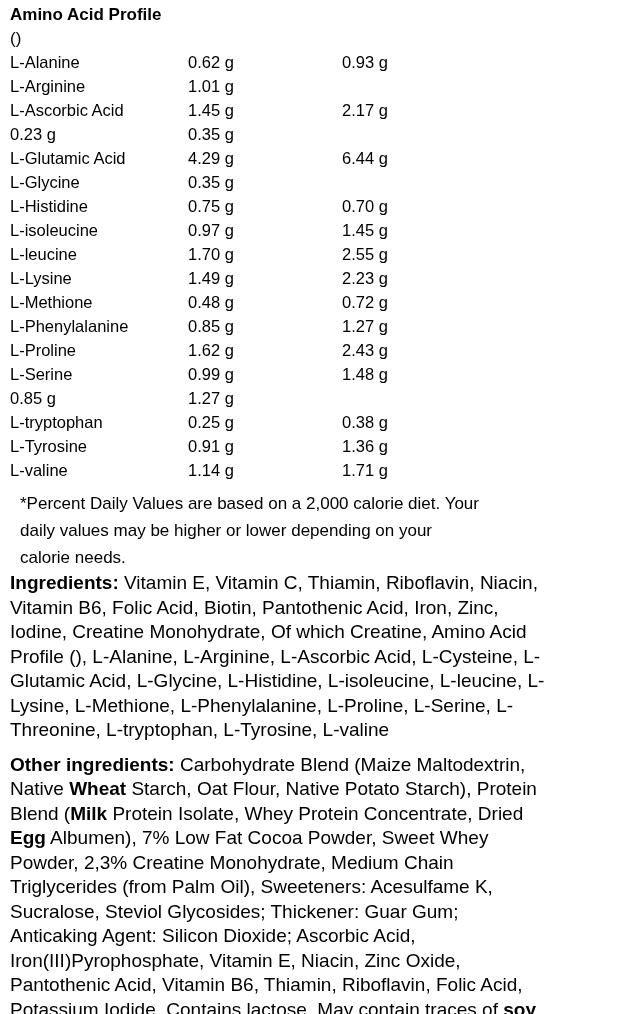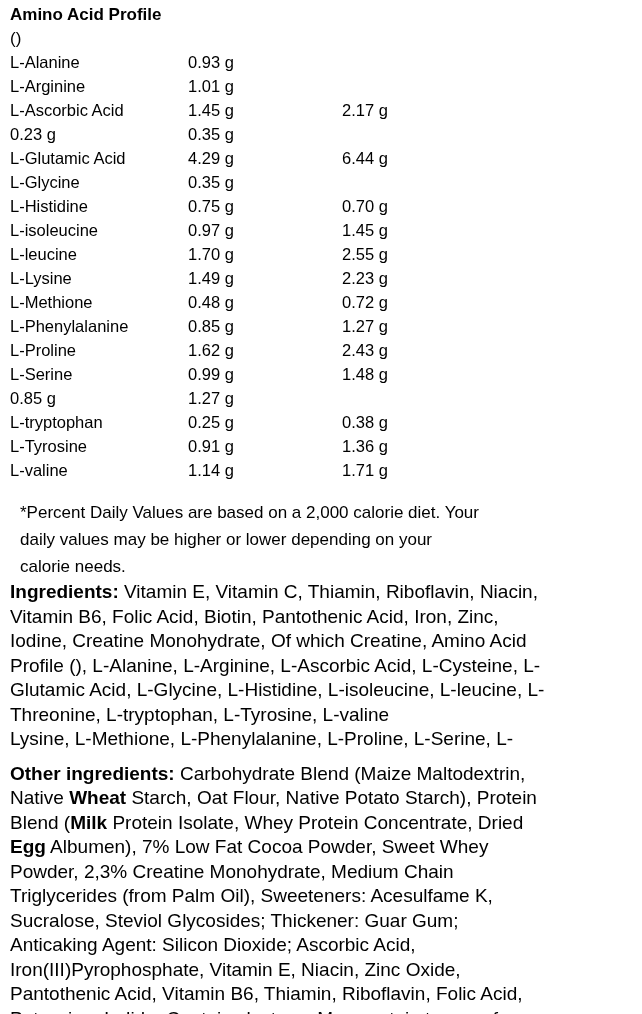--- a/index.html
+++ b/index.html
@@ -14,38 +14,39 @@
   }
   .title    { font-size:17px; font-weight:700; line-height:24px; }
   .subtitle { font-size:17px; line-height:23px; }
   .amino-table { width:100%; }
   .trow {
     display:grid;
     grid-template-columns:178px 154px 1fr;
     font-size:16.5px; line-height:24px;
   }
   .footnote {
-    margin-top:17px; padding-left:10px;
+    margin-top:8px; padding-left:10px;
     font-size:17px; line-height:27px;
   }
   .para { font-size:19px; line-height:24.5px; }
   .para-other { margin-top:10px; }
   .para div, .footnote div { white-space:nowrap; }
   b { font-weight:700; }
 </style>
 </head>
 <body>
 
 <div class="page">
   <div class="title">Amino Acid Profile</div>
   <div class="subtitle">()</div>
 
   <div class="amino-table">
       <div class="trow">
         <span>L-Alanine</span>
+        <span>0.62 g</span>
         <span>0.93 g</span>
       </div>
       <div class="trow">
         <span>L-Arginine</span>
         <span>1.01 g</span>
       </div>
       <div class="trow">
         <span>L-Ascorbic Acid</span>
         <span>1.45 g</span>
         <span>2.17 g</span>
@@ -129,22 +130,22 @@
       <div><span>daily values may be higher or lower depending on your</span></div>
       <div><span>calorie needs.</span></div>
     </div>
 
   <div class="para">
       <div><b>Ingredients:</b><span> Vitamin E, Vitamin C, Thiamin, Riboflavin, Niacin,</span></div>
       <div><span>Vitamin B6, Folic Acid, Biotin, Pantothenic Acid, Iron, Zinc,</span></div>
       <div><span>Iodine, Creatine Monohydrate, Of which Creatine, Amino Acid</span></div>
       <div><span>Profile (), L-Alanine, L-Arginine, L-Ascorbic Acid, L-Cysteine, L-</span></div>
       <div><span>Glutamic Acid, L-Glycine, L-Histidine, L-isoleucine, L-leucine, L-</span></div>
+      <div><span>Lysine, L-Methione, L-Phenylalanine, L-Proline, L-Serine, L-</span></div>
       <div><span>Threonine, L-tryptophan, L-Tyrosine, L-valine</span></div>
-      <div><span>Lysine, L-Methione, L-Phenylalanine, L-Proline, L-Serine, L-</span></div>
     </div>
 
   <div class="para para-other">
       <div><b>Other ingredients:</b><span> Carbohydrate Blend (Maize Maltodextrin,</span></div>
       <div><span>Native </span><b>Wheat</b><span> Starch, Oat Flour, Native Potato Starch), Protein</span></div>
       <div><span>Blend (</span><b>Milk</b><span> Protein Isolate, Whey Protein Concentrate, Dried</span></div>
       <div><b>Egg</b><span> Albumen), 7% Low Fat Cocoa Powder, Sweet Whey</span></div>
       <div><span>Powder, 2,3% Creatine Monohydrate, Medium Chain</span></div>
       <div><span>Triglycerides (from Palm Oil), Sweeteners: Acesulfame K,</span></div>
       <div><span>Sucralose, Steviol Glycosides; Thickener: Guar Gum;</span></div>

